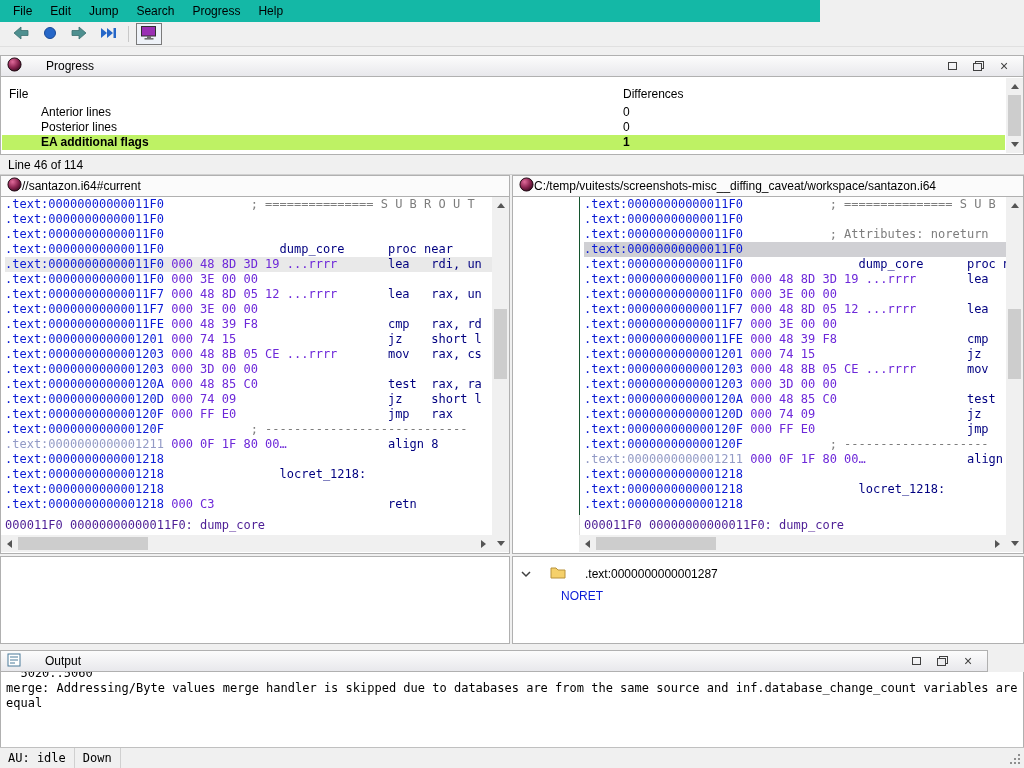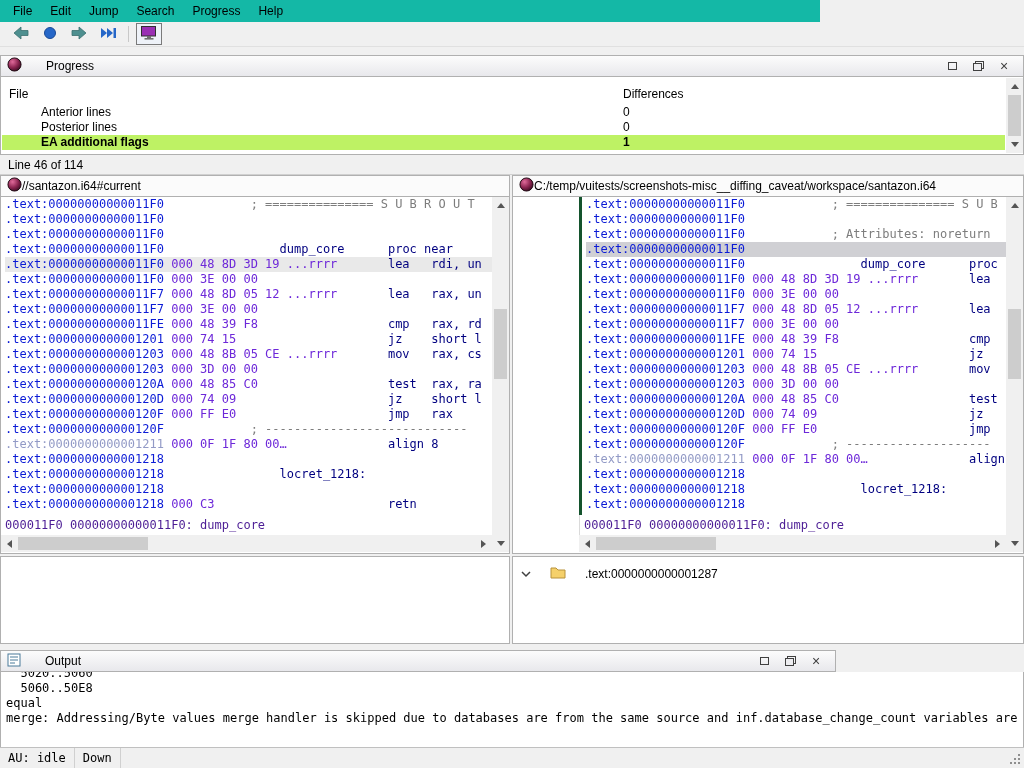--- a/index.html
+++ b/index.html
@@ -37,21 +37,21 @@
   #line-indicator{position:absolute;left:0;top:155px;width:1024px;height:20px;background:#f0f0f0;border-bottom:1px solid #d0d0d0;display:flex;align-items:center;padding-left:8px;font-size:12px}
 
   
   .pane{position:absolute;top:175px;height:379px}
   #left-pane{left:0;width:510px}
   #right-pane{left:512px;width:512px}
   .pane-header{position:absolute;left:0;top:0;right:0;height:22px;background:#fbfbfb;border:1px solid #b0b0b0;display:flex;align-items:center;padding:0 6px;font-size:12px}
   .pane-body{position:absolute;left:0;top:22px;right:0;bottom:0;background:#fff;border:1px solid #b0b0b0;border-top:none}
   .listing{position:absolute;top:0;background:#fff;font-family:"DejaVu Sans Mono",monospace;font-size:12px;line-height:15px;white-space:pre;overflow:hidden;padding-left:4px}
   #lp-list{left:0;width:491px;height:318px}
-  #rp-list{left:66px;width:427px;height:318px;border-left:3px solid #14532d}
+  #rp-list{left:66px;width:427px;height:318px;border-left:1px solid #14532d}
   .arow{height:15px}
   .arow.hl1{background:#e9e9e9}
   .arow.hl2{background:#d0d0d4}
   .seg-a{color:#0b1bd6}
   .seg-ad{color:#929ac6}
   .seg-b{color:#6d28d9}
   .seg-n{color:#000080}
   .seg-cm{color:#7d7d7d}
   .pane-footer{position:absolute;height:20px;background:#fff;font-family:"DejaVu Sans Mono",monospace;font-size:12px;padding:3px 0 0 4px;color:#4c1d95;white-space:pre;overflow:hidden}
   #lp-footer{left:0;top:318px;width:491px}
@@ -263,44 +263,47 @@
   <div id="br-panel">
     <div class="tree-row">
       <span><svg width="10" height="7" viewBox="0 0 10 7">
             <path d="M1 1 L5 5 L9 1" fill="none" stroke="#404040" stroke-width="1.5"></path>
           </svg></span>
       <span><svg width="16" height="13" viewBox="0 0 16 13">
             <path d="M1 12 L1 2 L6 2 L8 4 L15 4 L15 12 Z" fill="#f5d06a" stroke="#b8923a"></path>
           </svg></span>
       <span class="tree-label">.text:0000000000001287</span>
     </div>
-  </div>
-
-  <div class="panel-title" style="left:0;top:650px;width:836px">
+    <div class="tree-child">
+      <span class="noret">NORET</span>
+    </div>
+  </div>
+
+  <div class="panel-title" style="left:0;top:650px;width:988px">
     <span><svg width="14" height="14" viewBox="0 0 14 14">
           <rect x="1" y="1" width="12" height="12" fill="#ffffff" stroke="#4a7a9a"></rect>
           <line x1="3" y1="4" x2="11" y2="4" stroke="#4a7a9a"></line>
           <line x1="3" y1="7" x2="11" y2="7" stroke="#4a7a9a"></line>
           <line x1="3" y1="10" x2="8" y2="10" stroke="#4a7a9a"></line>
         </svg></span>
     <span class="ptitle">Output</span>
     <span class="wbtns">
       <span class="win-btn">
           <span class="glyph-max"></span>
         </span>
       <span class="win-btn">
           <span class="glyph-restore"></span>
         </span>
       <span class="win-btn">
           <span>×</span>
         </span>
     </span>
   </div>
   <div id="output-body">
-    <div id="output-log"><div class="oline">  5020..5060</div><div class="oline">  5060..50E8</div><div class="oline">equal</div><div class="oline">merge: Addressing/Byte values merge handler is skipped due to databases are from the same source and inf.database_change_count variables are</div></div>
+    <div id="output-log"><div class="oline">  5020..5060</div><div class="oline">merge: Addressing/Byte values merge handler is skipped due to databases are from the same source and inf.database_change_count variables are</div><div class="oline">equal</div></div>
   </div>
 
   <div id="statusbar">
     <span class="scell">AU: idle</span>
     <span class="scell">Down</span>
     <span class="grip"></span>
   </div>
 </div>
 
 </body></html>

